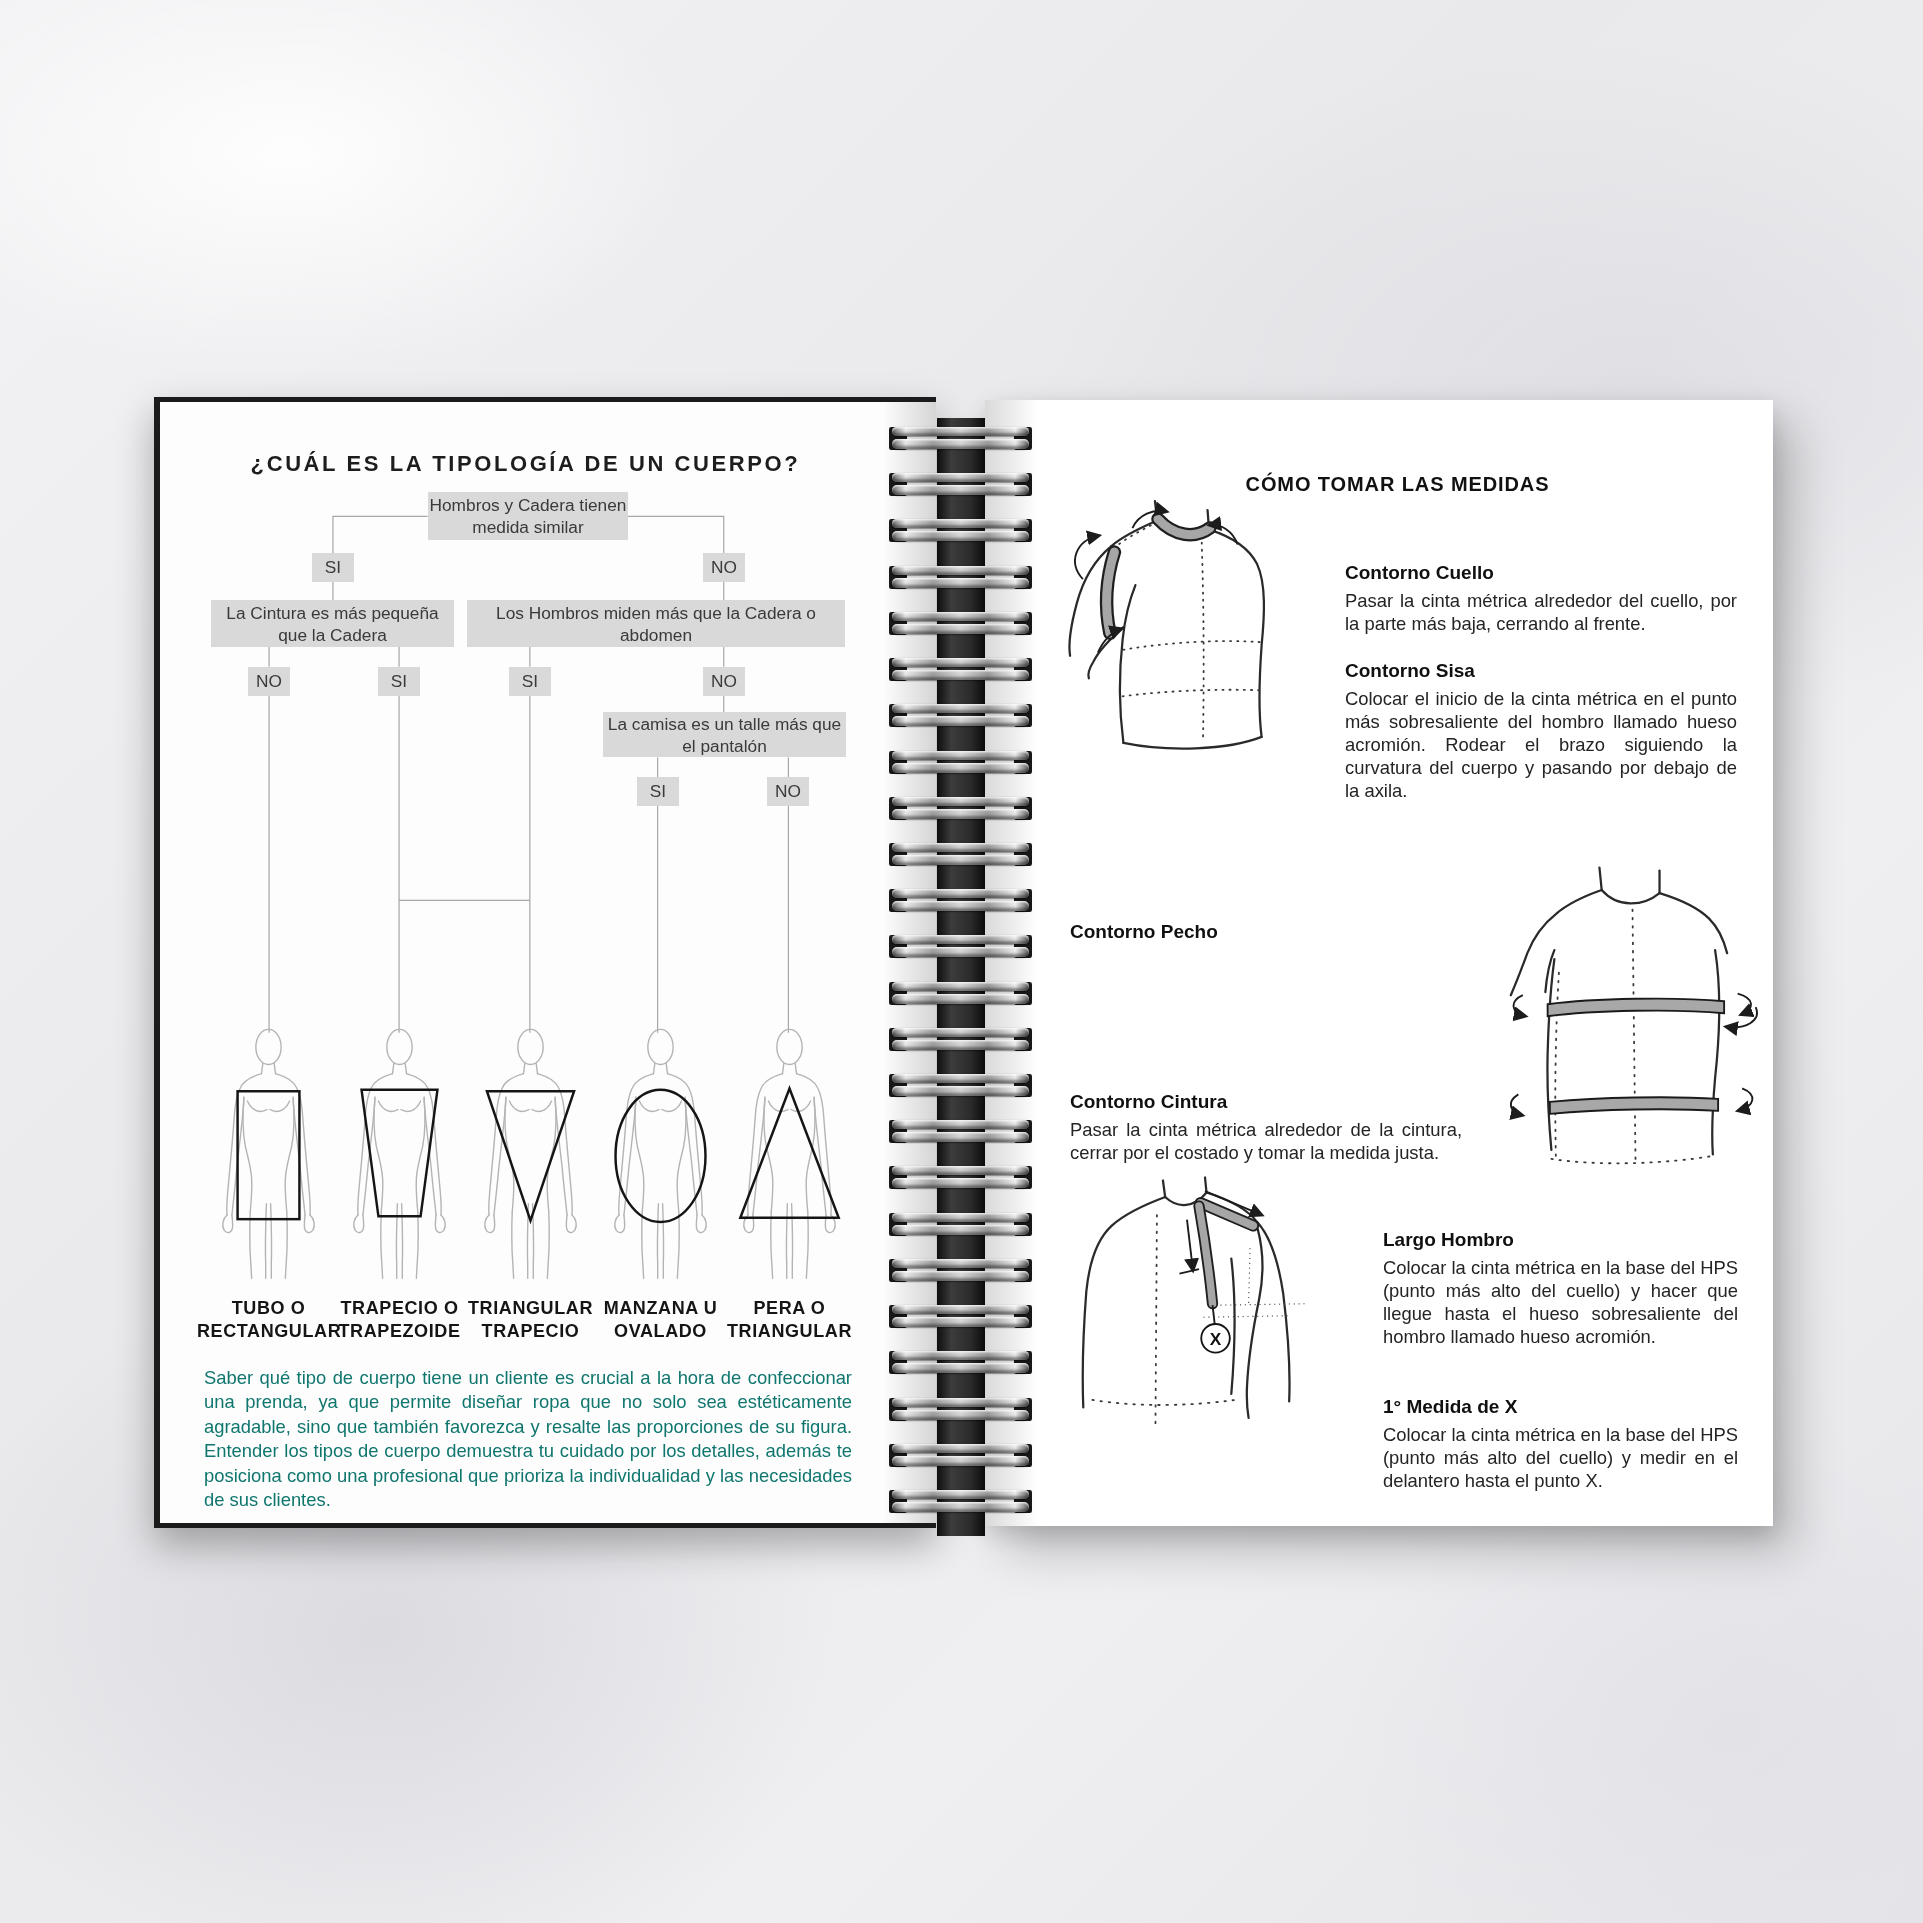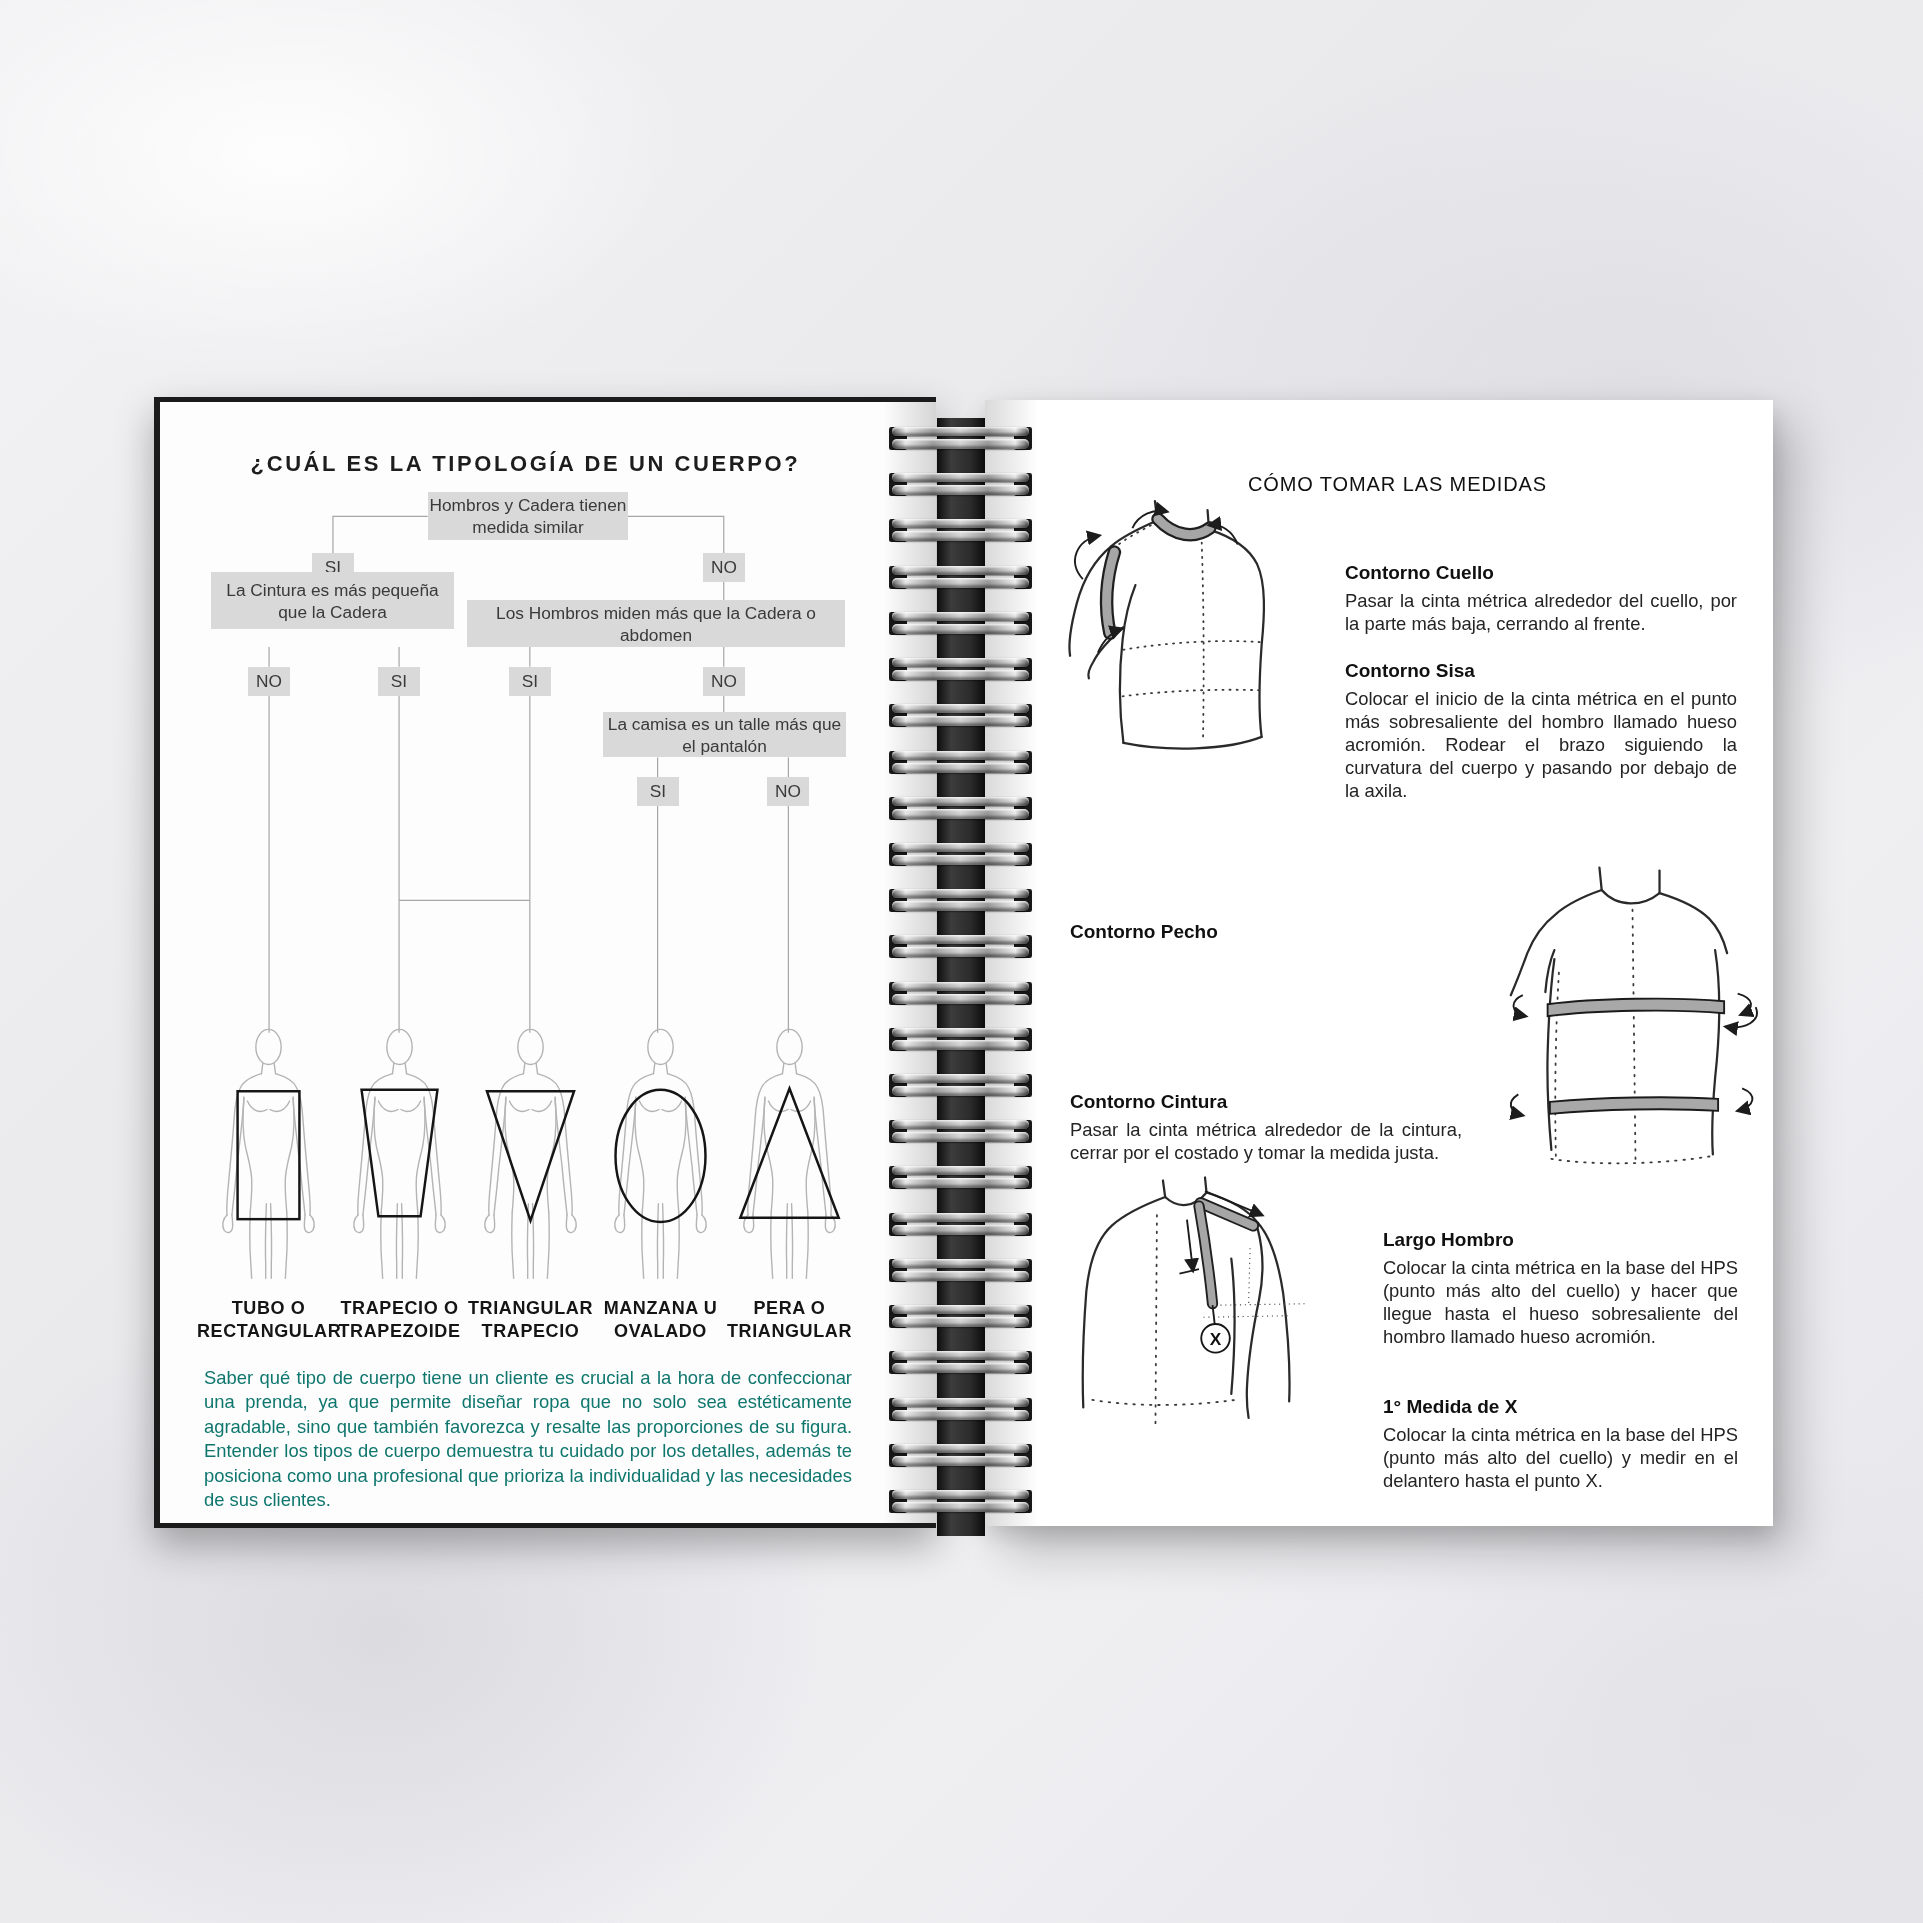--- a/index.html
+++ b/index.html
@@ -32,21 +32,21 @@
   .slot{position:absolute;top:2.3px;width:18px;height:22.5px;background:#181818;border-radius:2.3px;}
   .slot.l{left:0}.slot.r{right:0}
   .wire{position:absolute;left:3px;right:3px;height:9.8px;border-radius:6px;
     background:linear-gradient(90deg,#6e6e6e,#e9e9e9 10%,#9e9e9e 30%,#d8d8d8 50%,#9a9a9a 70%,#ececec 90%,#636363);
     box-shadow:0 0.8px 1.5px rgba(0,0,0,.55), inset 0 1.5px 1.5px rgba(255,255,255,.75), inset 0 -3px 3px rgba(0,0,0,.45);}
   .w1{top:1.5px}.w2{top:14.3px}
   
   .ltitle{left:225px;top:451px;width:601px;text-align:center;font-size:22px;letter-spacing:2.6px;
     font-weight:600;color:#1d1d1d;z-index:2;}
   .rtitle{left:1172px;top:473px;width:451px;text-align:center;font-size:20px;letter-spacing:0.9px;
-    font-weight:400;color:#111;z-index:2;}
+    font-weight:700;color:#111;z-index:2;}
   .fbox{position:absolute;background:#d9d9d9;color:#3a3a3a;display:flex;align-items:center;
     justify-content:center;text-align:center;font-size:17.3px;line-height:22px;z-index:2;}
   .chip{width:42px;height:28.6px;}
   .figlabel{position:absolute;top:1297px;width:143px;text-align:center;font-weight:bold;
     font-size:18px;line-height:23px;letter-spacing:0.6px;color:#151515;}
   .para{left:204px;top:1366px;width:648px;font-size:18.4px;line-height:24.4px;
     text-align:justify;color:#0f766e;}
   .sec{position:absolute;color:#242424;}
   .sec-h{font-size:19px;font-weight:bold;color:#101010;margin-bottom:5.3px;}
   .sec-b{font-size:18.4px;line-height:23px;text-align:justify;}
@@ -102,21 +102,21 @@
     <line x1="875" y1="1008" x2="875" y2="1034"></line>
     <line x1="1049" y1="1008" x2="1049" y2="1034"></line>
     <line x1="875" y1="1072" x2="875" y2="1374"></line>
     <line x1="1049" y1="1072" x2="1049" y2="1374"></line>
   </g>
 </svg>
 
 <div class="fbox" style="left:428px;top:492px;width:200px;height:48px">Hombros y Cadera tienen medida similar</div>
 <div class="fbox chip" style="left:312px;top:553px">SI</div>
 <div class="fbox chip" style="left:703px;top:553px">NO</div>
-<div class="fbox" style="left:211px;top:572px;width:243px;height:57px">La Cintura es más pequeña que la Cadera</div>
+<div class="fbox" style="left:211px;top:600px;width:243px;height:47px">La Cintura es más pequeña que la Cadera</div>
 <div class="fbox" style="left:467px;top:600px;width:378px;height:47px">Los Hombros miden más que la Cadera o abdomen</div>
 <div class="fbox chip" style="left:248px;top:667px">NO</div>
 <div class="fbox chip" style="left:378px;top:667px">SI</div>
 <div class="fbox chip" style="left:509px;top:667px">SI</div>
 <div class="fbox chip" style="left:703px;top:667px">NO</div>
 <div class="fbox" style="left:603px;top:712px;width:243px;height:45px">La camisa es un talle más que el pantalón</div>
 <div class="fbox chip" style="left:637px;top:777px">SI</div>
 <div class="fbox chip" style="left:767px;top:777px">NO</div>
 
 <svg class="abs" style="left:212px;top:1028px;z-index:2" width="113" height="253" viewBox="0 0 160 360">

